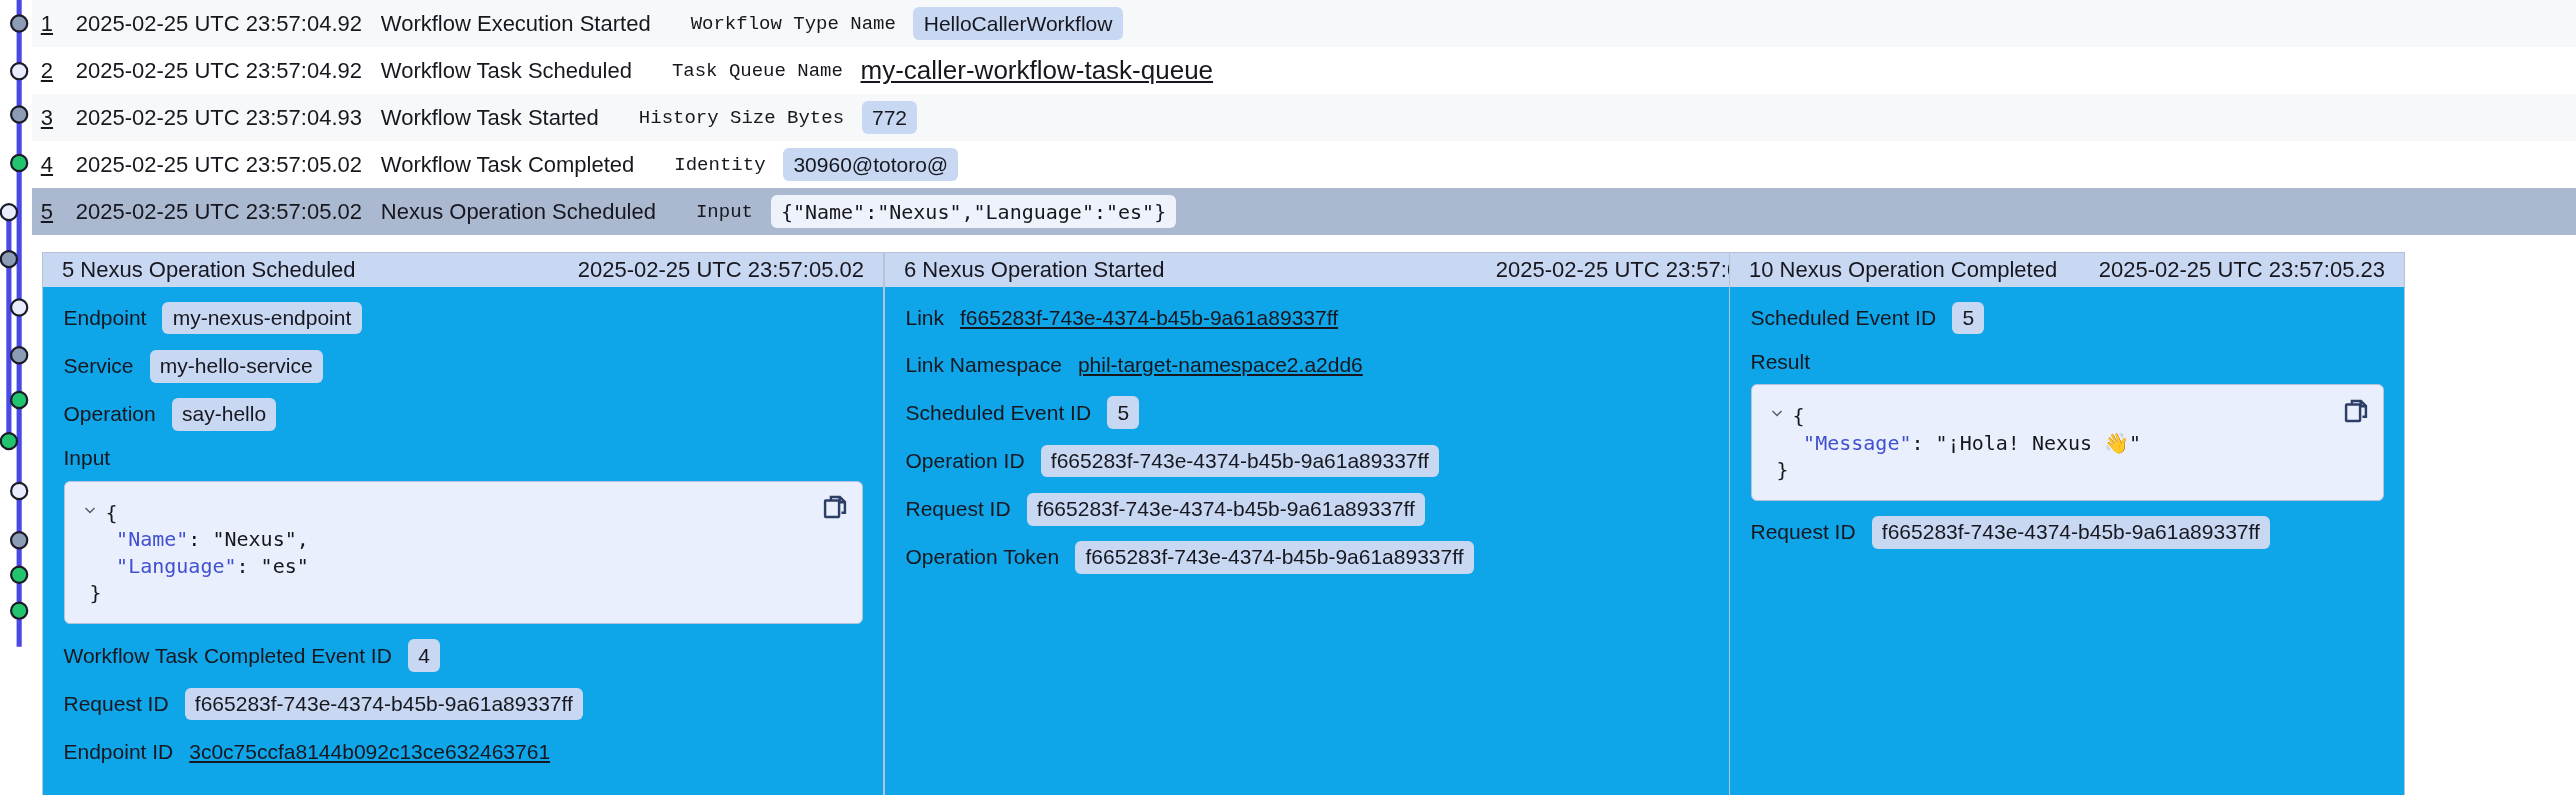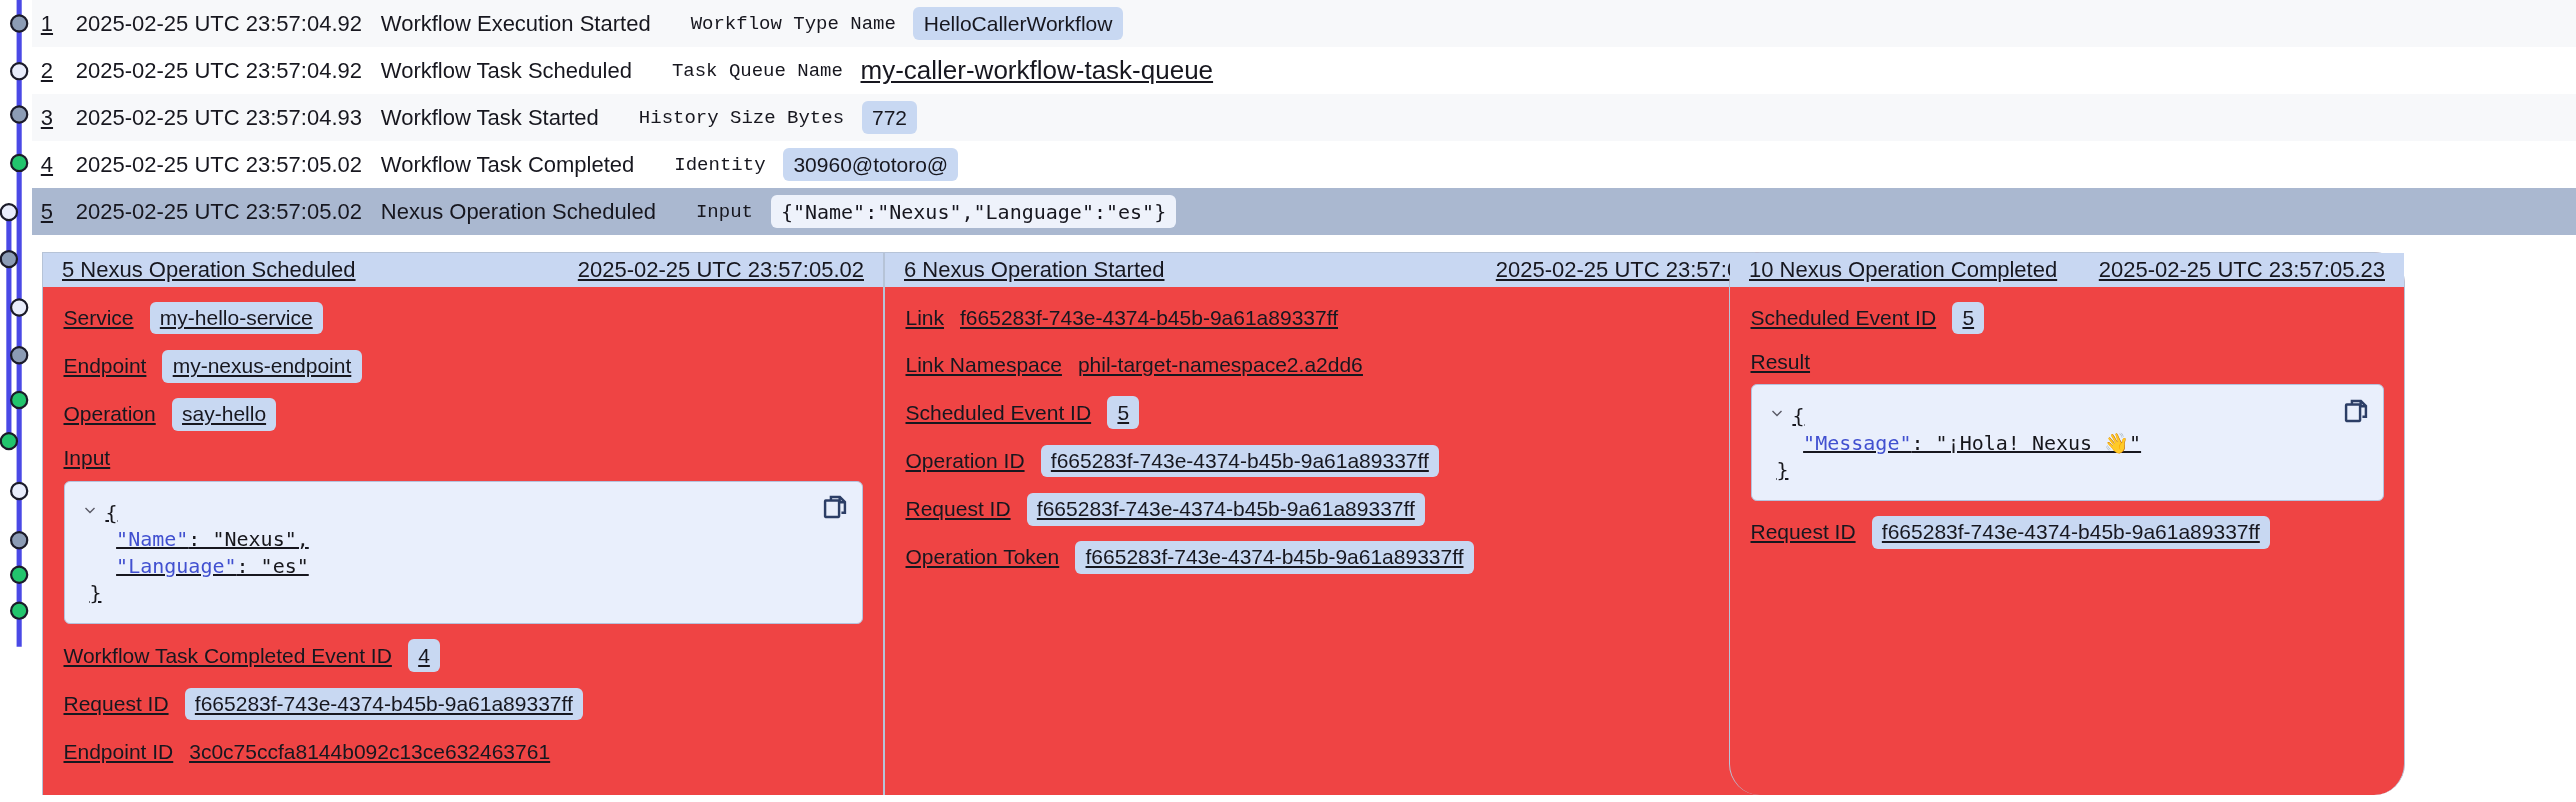--- a/index.html
+++ b/index.html
@@ -16,22 +16,22 @@
   .event-row.selected{background:#aab8d0;}
   .eid{width:35px;font-size:22px;color:#17171f;text-decoration:underline;cursor:pointer;flex:none;}
   .etime{width:305px;font-size:22px;flex:none;}
   .ename{font-size:22px;font-weight:400;margin-right:40px;white-space:nowrap;}
   .elabel{font-size:19px;margin-right:17.6px;white-space:nowrap;font-family:Liberation Mono, monospace;}
   .chip{background:#c8d8f2;border-radius:5.9px;padding:4.4px 10.3px;font-size:21px;white-space:nowrap;}
   .chip.mono{font-family:"DejaVu Sans Mono",monospace;font-size:20px;background:#eef2fb;}
   a.plainlink{color:#17171f;text-decoration:underline;font-size:21px;cursor:pointer;white-space:nowrap;}
   .event-row a.plainlink{font-size:26px;}
   
-  .panel{position:absolute;top:252px;bottom:8px;background:#ef4444;box-sizing:border-box;
-         border:1.5px solid #b6c3d7;border-bottom:none;text-decoration:underline;}
+  .panel{position:absolute;top:252px;bottom:8px;background:#0ea5e9;box-sizing:border-box;
+         border:1.5px solid #b6c3d7;border-bottom:none;}
   .panel-header{height:34px;background:#c8d7f2;display:flex;align-items:center;
                 justify-content:space-between;padding:0 19px;}
   .panel-title{font-size:22px;}
   .panel-time{font-size:22px;}
   .panel-body{padding:14.7px 20.5px 0 20.5px;}
   .field{display:flex;align-items:center;margin-bottom:15.4px;min-height:32px;}
   .flabel{font-size:21px;margin-right:16px;white-space:nowrap;}
   .field .chip{font-size:21px;}
   .field-col{margin-bottom:15.4px;}
   .field-col .flabel{display:block;margin:0 0 10.3px 0;}
@@ -108,26 +108,26 @@
       </div>
     </div>
   <div id="panels">
       <section class="panel" style="left: 42px; width: 842px;">
         <header class="panel-header">
           <span class="panel-title">5 Nexus Operation Scheduled</span>
           <span class="panel-time">2025-02-25 UTC 23:57:05.02</span>
         </header>
         <div class="panel-body">
           <div class="field">
+            <span class="flabel">Endpoint</span>
+            <span class="chip">my-nexus-endpoint</span>
+          </div>
+          <div class="field">
             <span class="flabel">Service</span>
             <span class="chip">my-hello-service</span>
-          </div>
-          <div class="field">
-            <span class="flabel">Endpoint</span>
-            <span class="chip">my-nexus-endpoint</span>
           </div>
           <div class="field">
             <span class="flabel">Operation</span>
             <span class="chip">say-hello</span>
           </div>
           <div class="field-col">
             <span class="flabel">Input</span>
             <div class="code-block">
               <button class="copy-btn"><svg width="28" height="28" viewBox="0 0 24 24" fill="none" stroke="#2c3e66" stroke-width="2.1">
                   <path d="M8.5 6.5 L8.5 3.5 L16.2 3.5 L20.5 7.8 L20.5 17 L17.5 17"></path>
@@ -181,21 +181,21 @@
           <div class="field">
             <span class="flabel">Request ID</span>
             <span class="chip">f665283f-743e-4374-b45b-9a61a89337ff</span>
           </div>
           <div class="field">
             <span class="flabel">Operation Token</span>
             <span class="chip">f665283f-743e-4374-b45b-9a61a89337ff</span>
           </div>
         </div>
       </section>
-      <section class="panel" style="left: 1729px; width: 676px; border-radius: 31px;">
+      <section class="panel" style="left: 1729px; width: 676px;">
         <header class="panel-header">
           <span class="panel-title">10 Nexus Operation Completed</span>
           <span class="panel-time">2025-02-25 UTC 23:57:05.23</span>
         </header>
         <div class="panel-body">
           <div class="field">
             <span class="flabel">Scheduled Event ID</span>
             <span class="chip">5</span>
           </div>
           <div class="field-col">

